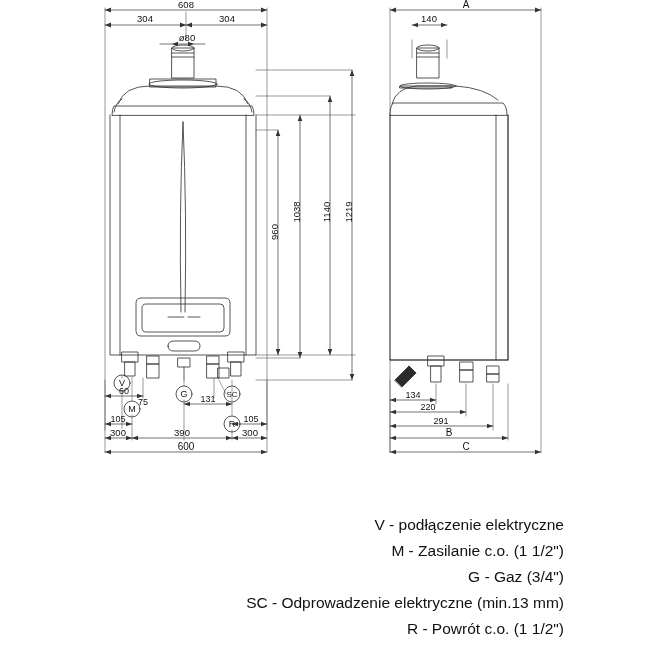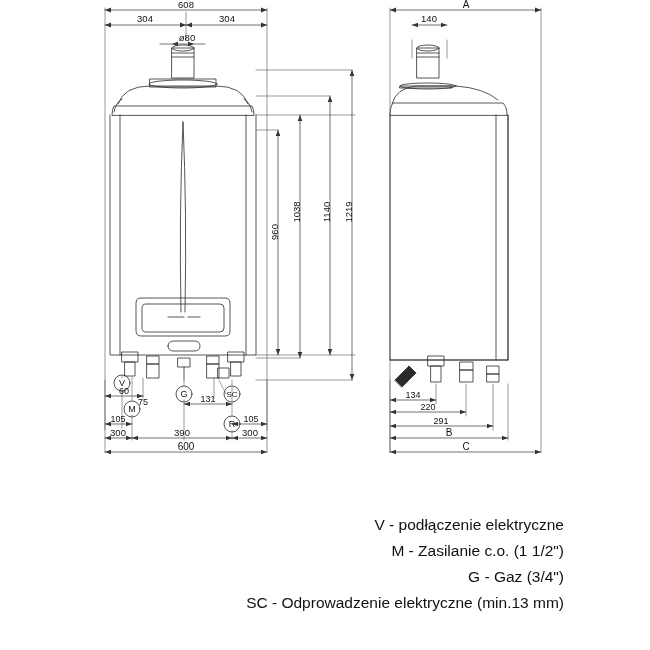--- a/index.html
+++ b/index.html
@@ -274,15 +274,16 @@
     <text x="449" y="436" font-size="10">B</text>
     <text x="466" y="450" font-size="10">C</text>
   </g>
 </svg>
 
 <div class="legend">
   <div class="legend-row">V - podłączenie elektryczne</div>
   <div class="legend-row">M - Zasilanie c.o. (1 1/2")</div>
   <div class="legend-row">G - Gaz (3/4")</div>
   <div class="legend-row">SC - Odprowadzenie elektryczne (min.13 mm)</div>
+  <div class="legend-row">R - Powrót c.o. (1 1/2")</div>
 </div>
 
 </div>
 
 </body></html>

